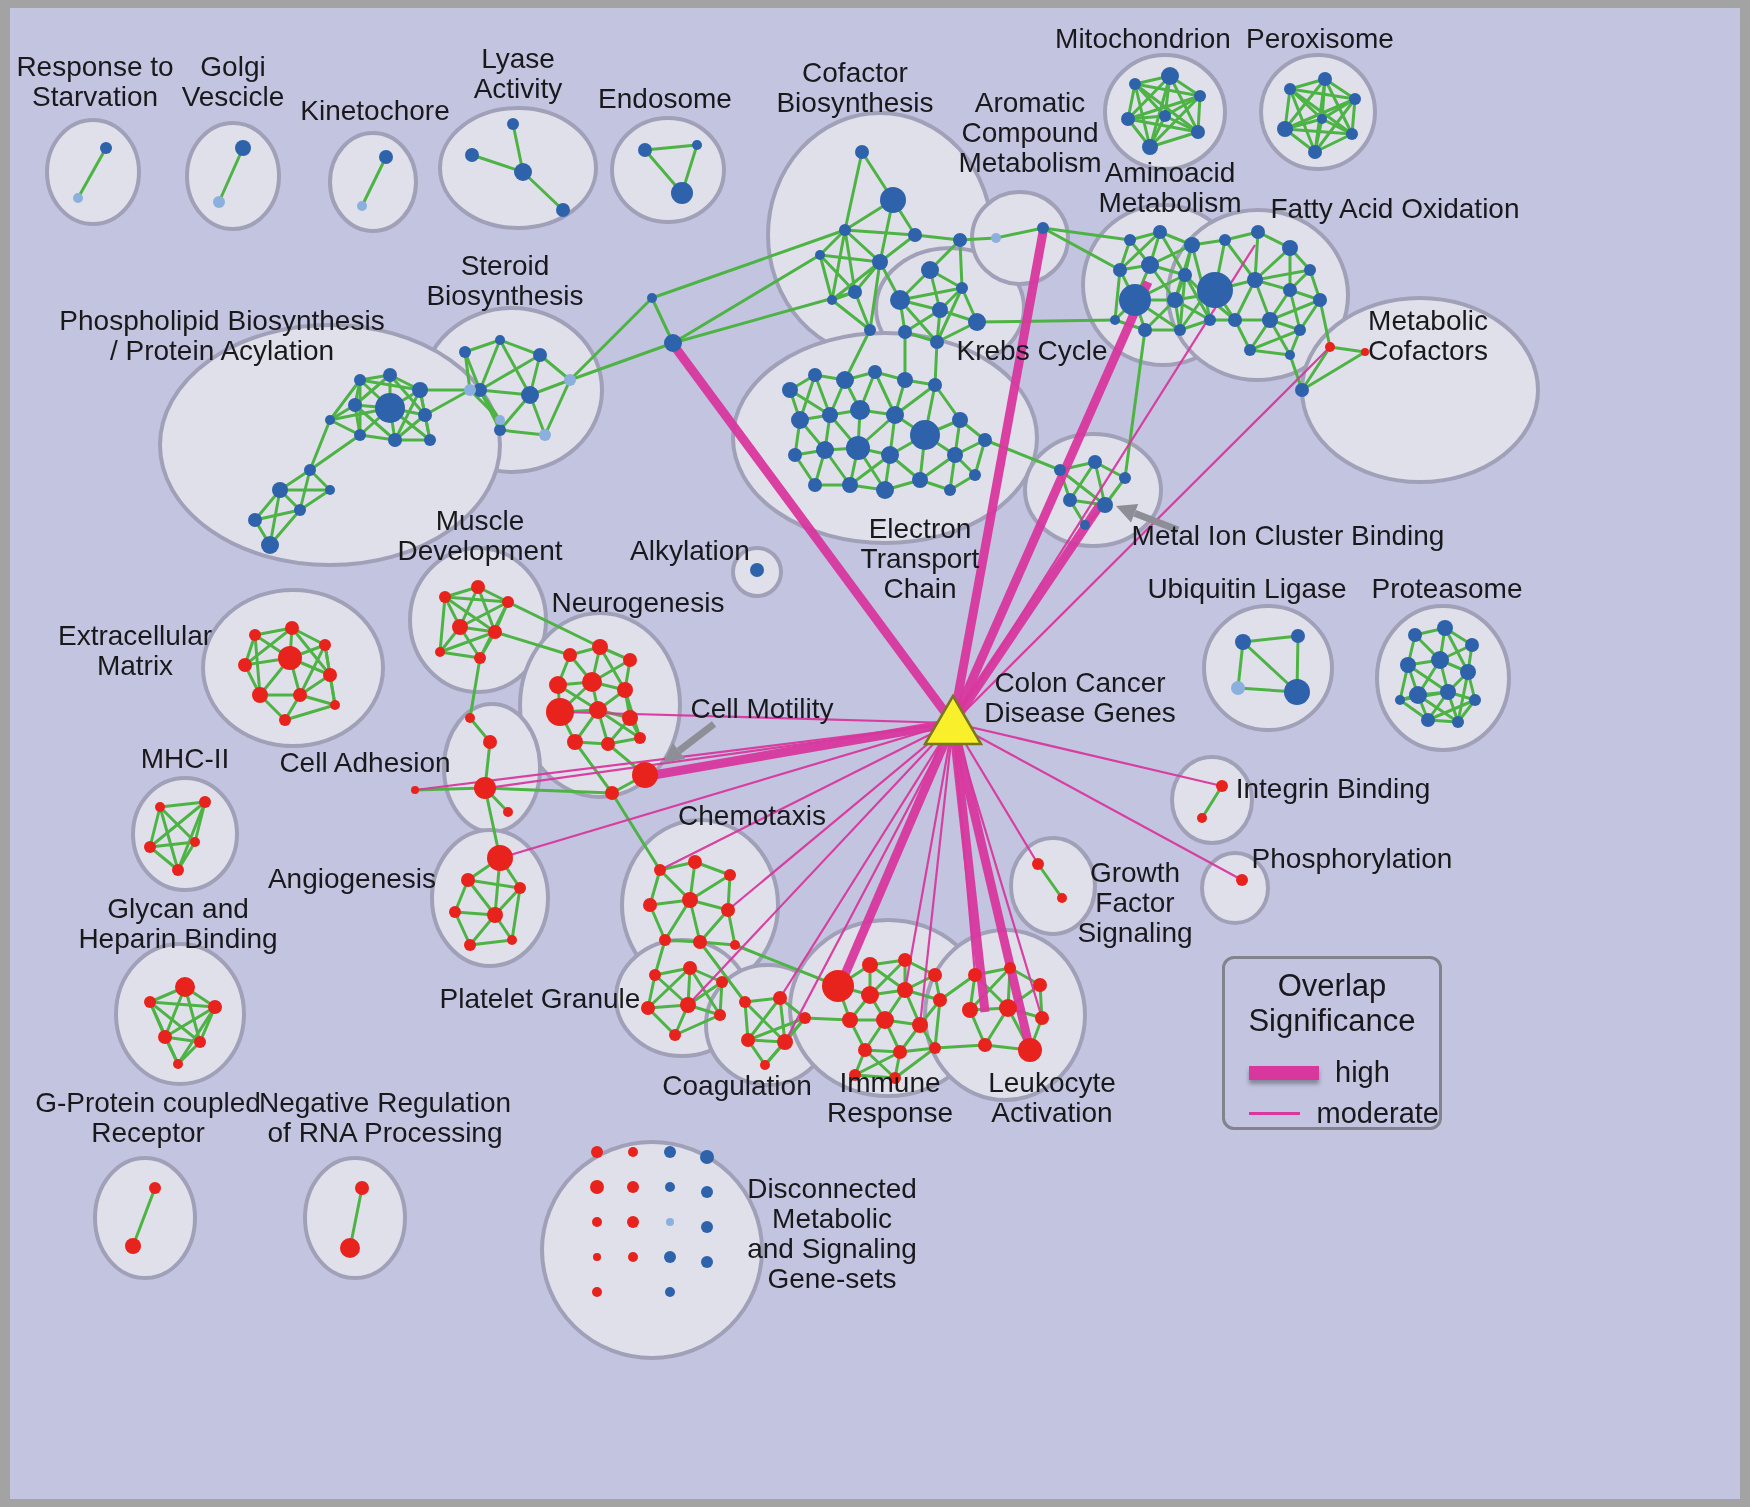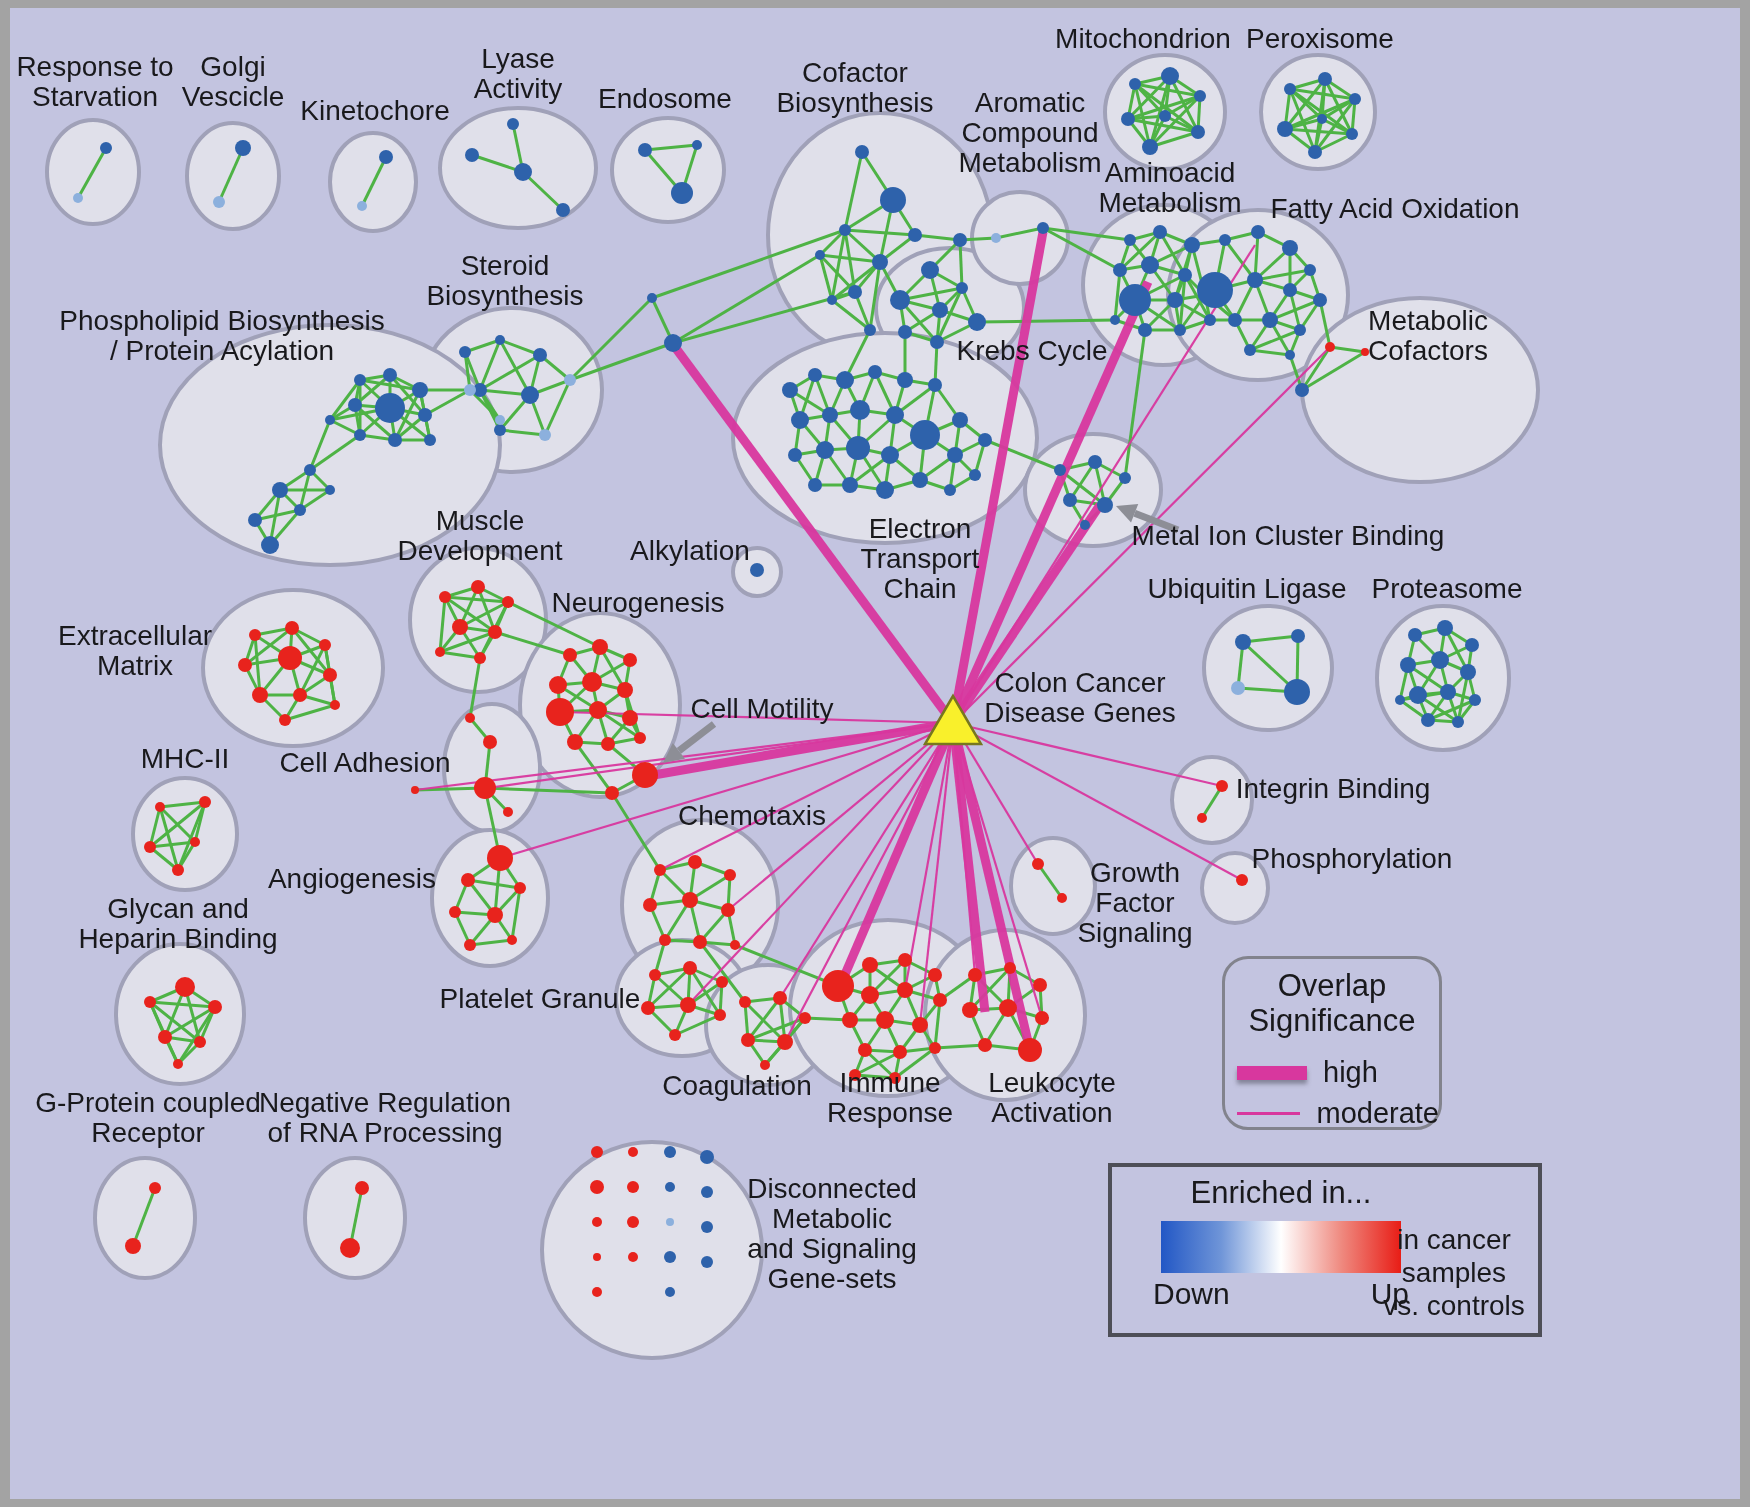--- a/index.html
+++ b/index.html
@@ -2,24 +2,24 @@
 <html style="--pink: #d8379e; --gblue: #2257c5; --gred: #e81d16; --label: #19191c;"><head>
 <meta charset="utf-8">
 <style>
   html,body{margin:0;padding:0;background:#ffffff;}
   .stage{position:relative;width:1750px;height:1507px;background:#a3a3a3;overflow:hidden;
          font-family:"Liberation Sans",sans-serif;color:var(--label,#19191c);}
   #map{position:absolute;left:0;top:0;}
   .clabel{font-family:"Liberation Sans",sans-serif;font-size:28px;fill:#19191c;}
   
   .legend-sig{position:absolute;left:1222px;top:956px;width:220px;height:174px;
-              border:3px solid #82838d;border-radius:26px;box-sizing:border-box;}
+              border:3px solid #82838d;border-radius:12px;box-sizing:border-box;}
   .lst{font-size:31px;text-align:center;line-height:1.12;}
   .lst.first{margin-top:10px;}
-  .lrow{display:flex;align-items:center;padding-left:12px;margin-top:18px;text-align:center;}
+  .lrow{display:flex;align-items:center;padding-left:24px;margin-top:18px;text-align:center;}
   .lrow.second{margin-top:8px;}
   .lsample{display:inline-block;width:70px;background:var(--pink,#d8379e);}
   .lsample.high{height:14px;box-shadow:0 4px 4px rgba(80,80,95,0.55);}
   .lsample.mod{height:3px;}
   .llabel{margin-left:16px;font-size:29px;}
   
   .legend-enrich{position:absolute;left:1108px;top:1163px;width:434px;height:174px;
                  border:4px solid #4e4f58;box-sizing:border-box;}
   .le-left{position:absolute;left:34px;top:8px;width:270px;}
   .le-title{font-size:31px;text-align:center;margin-bottom:10px;}
@@ -1024,28 +1024,13 @@
     <div class="lrow">
       <span class="lsample high"></span>
       <span class="llabel">high</span>
     </div>
     <div class="lrow second">
       <span class="lsample mod"></span>
       <span class="llabel">moderate</span>
     </div>
   </div>
 
-  <div class="legend-enrich">
-    <div class="le-left">
-      <div class="le-title">Enriched in...</div>
-      <div class="le-bar"></div>
-      <div class="le-ends">
-        <span>Down</span>
-        <span>Up</span>
-      </div>
-    </div>
-    <div class="le-note">
-      <div>in cancer</div>
-      <div>samples</div>
-      <div>vs. controls</div>
-    </div>
-  </div>
 </div>
 
 </body></html>

